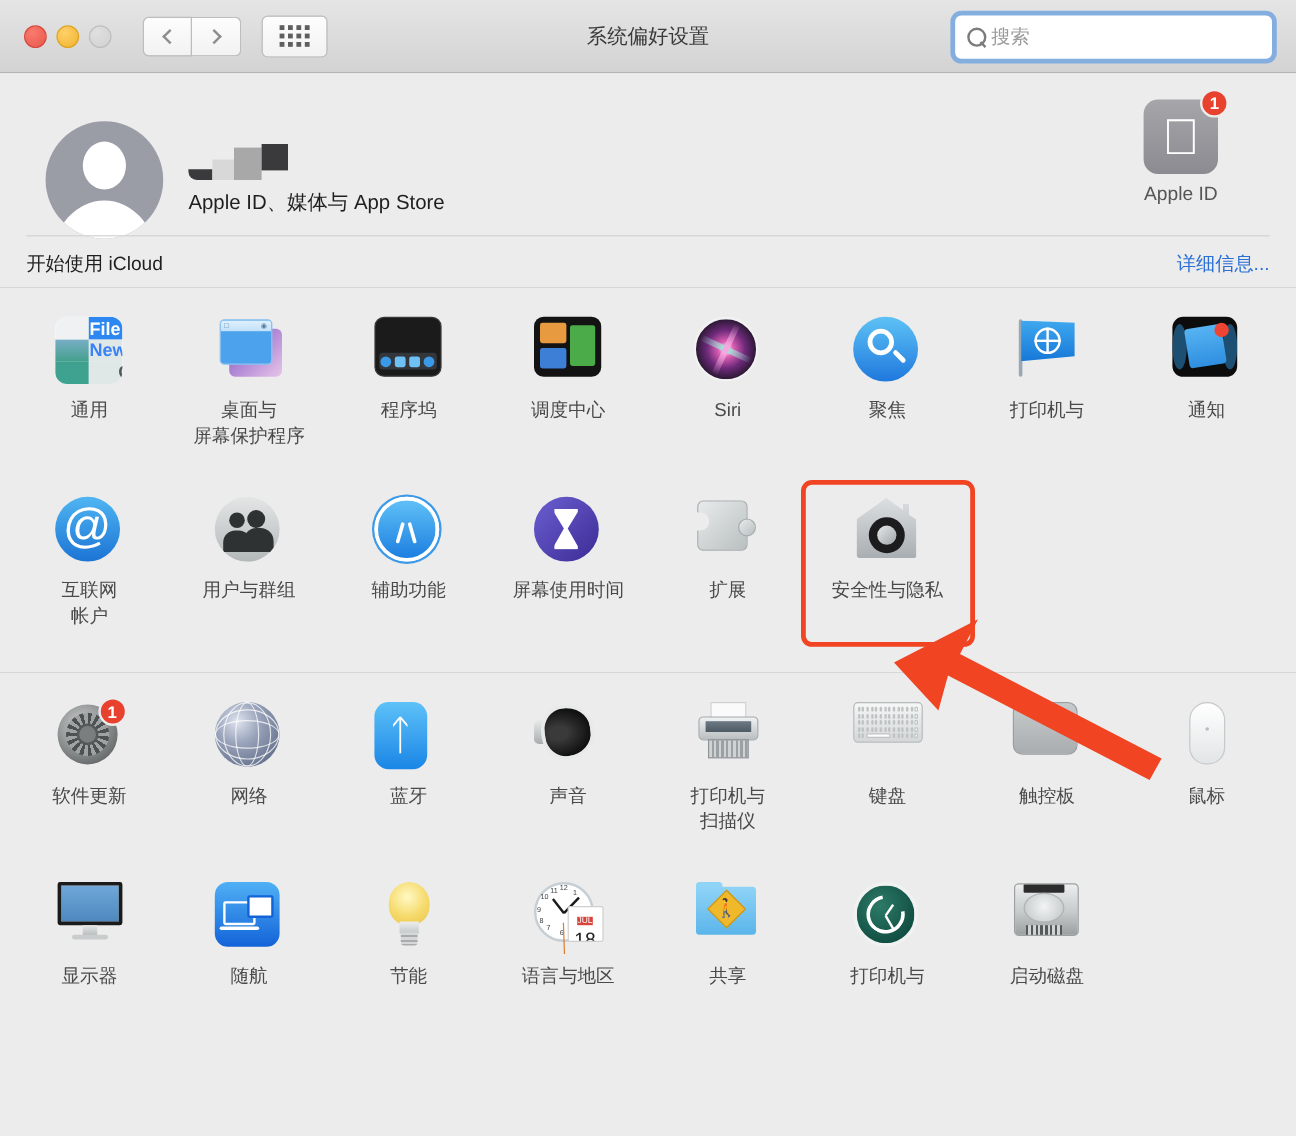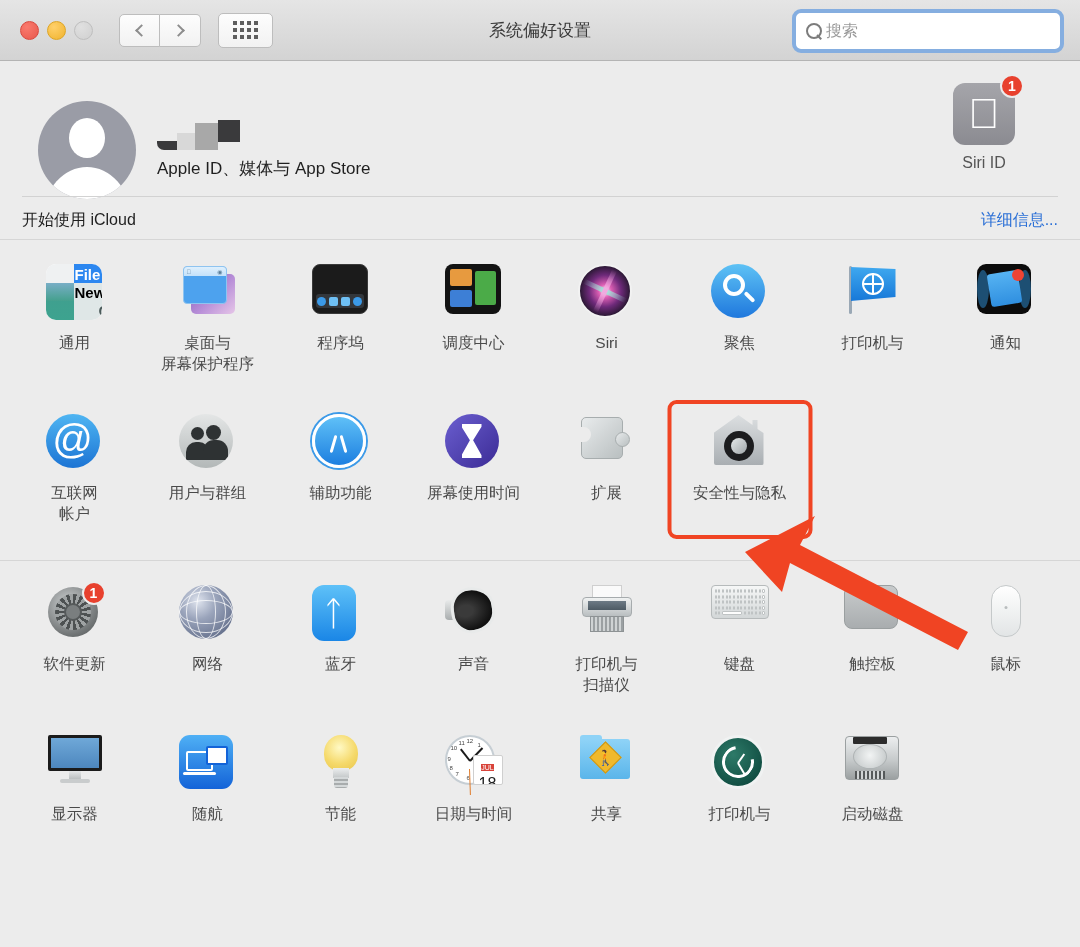--- a/index.html
+++ b/index.html
@@ -190,21 +190,21 @@
   }
   .ic-general .q { position: absolute; width: 50%; height: 33.4%; }
   .ic-general .q1 { left: 0; top: 0; background: #eff1f2; }
   .ic-general .q2 { left: 50%; top: 0; background: #2c87f0; }
   .ic-general .q3 { left: 0; top: 33.3%; background: linear-gradient(to bottom,#78aec6,#44a08d); }
   .ic-general .q4 { left: 50%; top: 33.3%; background: #dfe7e7; }
   .ic-general .q5 { left: 0; top: 66.6%; background: linear-gradient(to bottom,#3fa08f,#3da38f); }
   .ic-general .q6 { left: 50%; top: 66.6%; background: #dfe7e7; }
   .ic-general .t { position: absolute; font-size: 15px; font-weight: bold; }
   .ic-general .t1 { left: 29px; top: 2px; color: #fff; }
-  .ic-general .t2 { left: 29px; top: 20px; color: #000000; }
+  .ic-general .t2 { left: 29px; top: 20px; color: #3b82f6; }
   .ic-general .t3 { left: 29px; top: 38px; color: #4b5a5a; padding-left: 24px; }
 
   .ic-desktop { width: 58px; height: 52px; position: relative; }
   .ic-desktop .back {
     position: absolute; left: 12px; top: 10px; width: 44px; height: 40px;
     border-radius: 5px;
     background: linear-gradient(135deg,#7e55b5,#b88fd8 55%,#e6c6e8);
   }
   .ic-desktop .front {
     position: absolute; left: 4px; top: 2px; width: 44px; height: 38px;
@@ -604,21 +604,21 @@
           <span class="bn4"></span>
       </div>
       <div class="acctlabel">Apple ID、媒体与 App Store</div>
     </div>
 
     <div class="appleid-block">
       <div class="appleid-icon-wrap">
         <div class="appleid-icon"></div>
         <div class="badge">1</div>
       </div>
-      <div class="appleid-label">Siri ID</div>
+      <div class="appleid-label">Apple ID</div>
     </div>
 
     <div class="hr-banner"></div>
 
     <div class="icloud-row">
       <span class="icloud-text">开始使用 iCloud</span>
       <span class="icloud-link">详细信息...</span>
     </div>
   </div>
 
@@ -1006,21 +1006,21 @@
             </span>
             <span class="hand hh"></span>
               <span class="hand mh"></span>
               <span class="hand sh"></span>
             <span class="cal">
               <span class="m">JUL</span>
               <span class="d">18</span>
             </span>
           </div>
         </div>
-        <div class="caption">日期与时间</div>
+        <div class="caption">语言与地区</div>
       </div>
 
       <div class="cell">
         <div class="ico">
           <div class="ic-sharing">
               <span class="tab2"></span>
               <span class="folder"></span>
               <span class="sign">
                 <b>🚶</b>
               </span>

